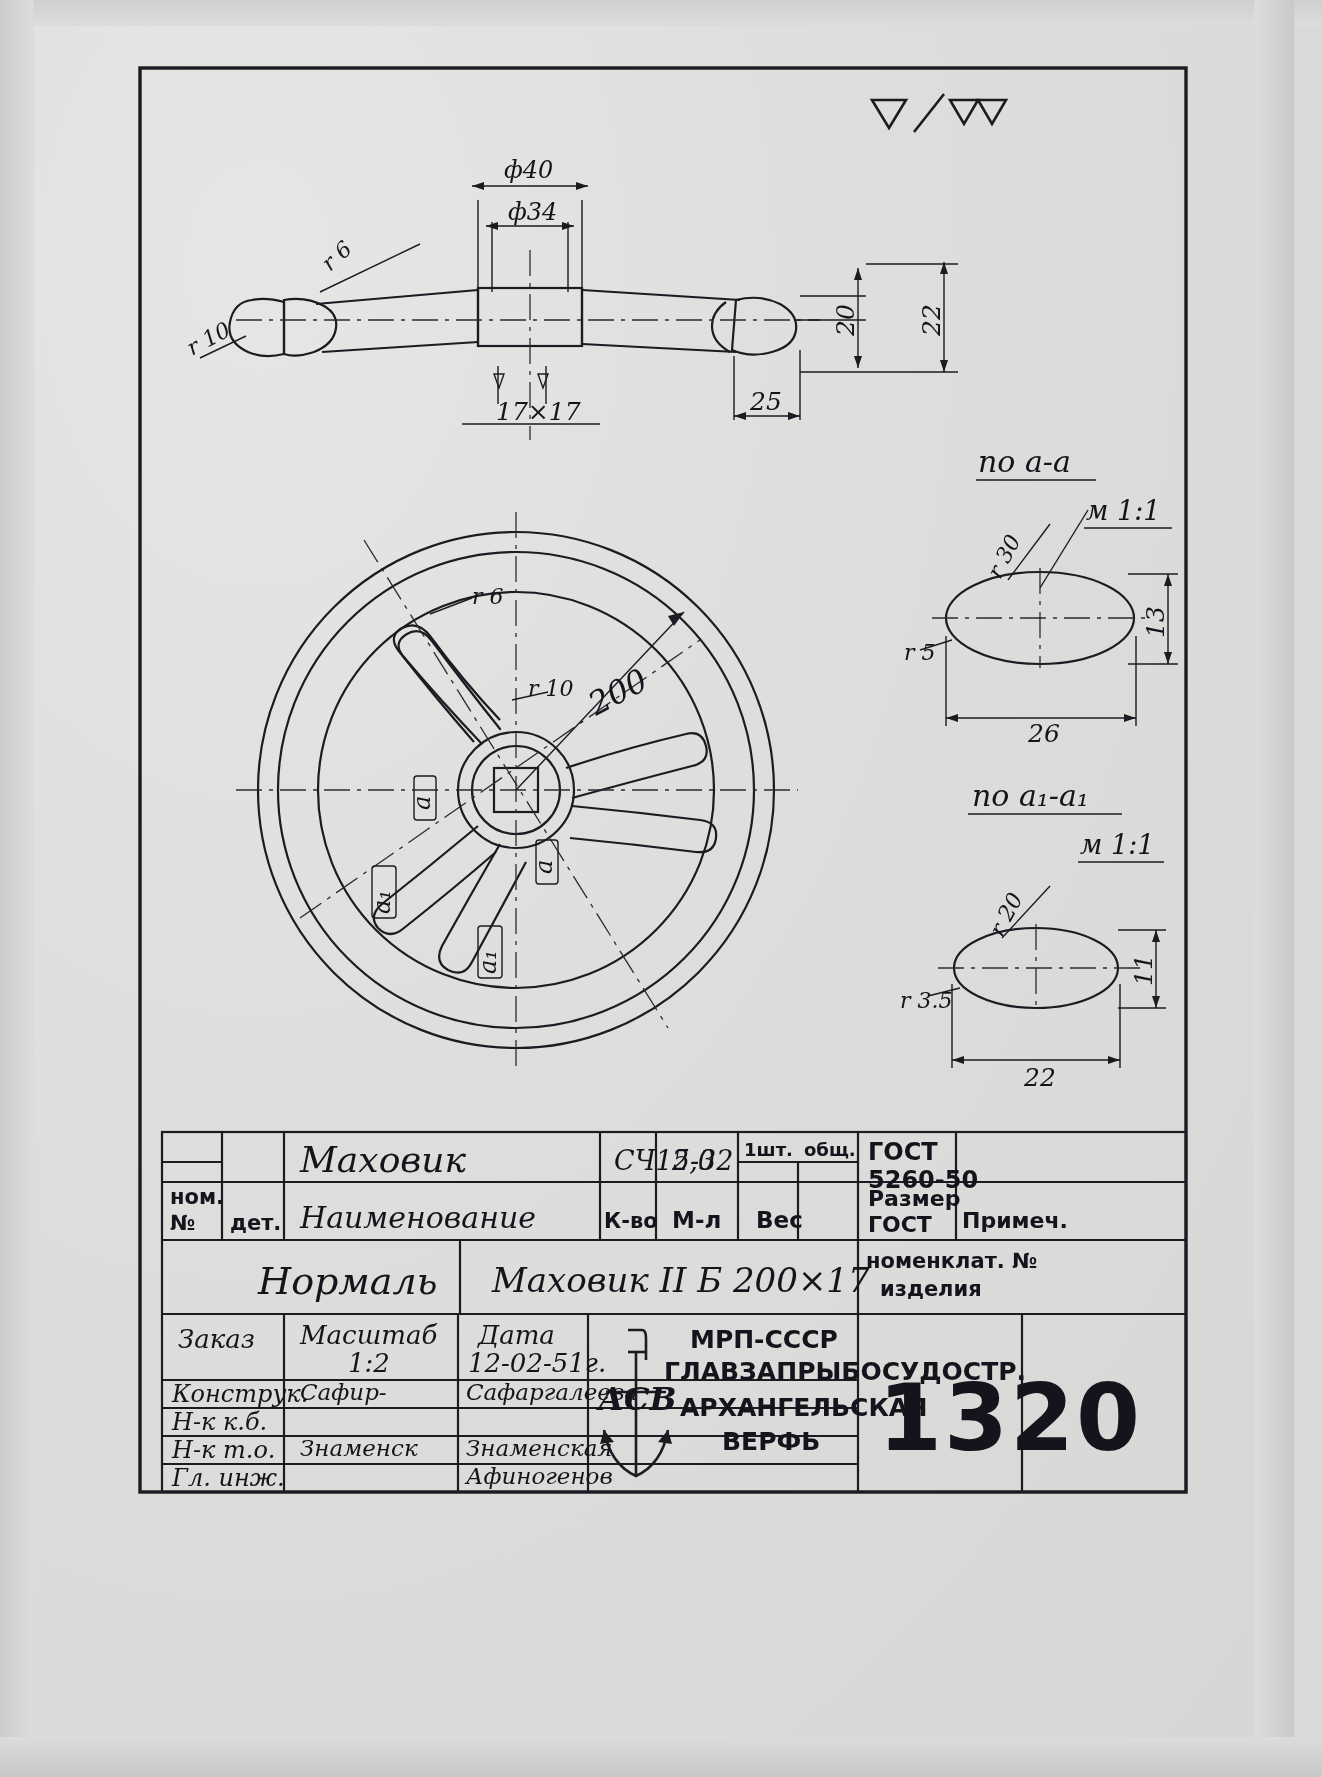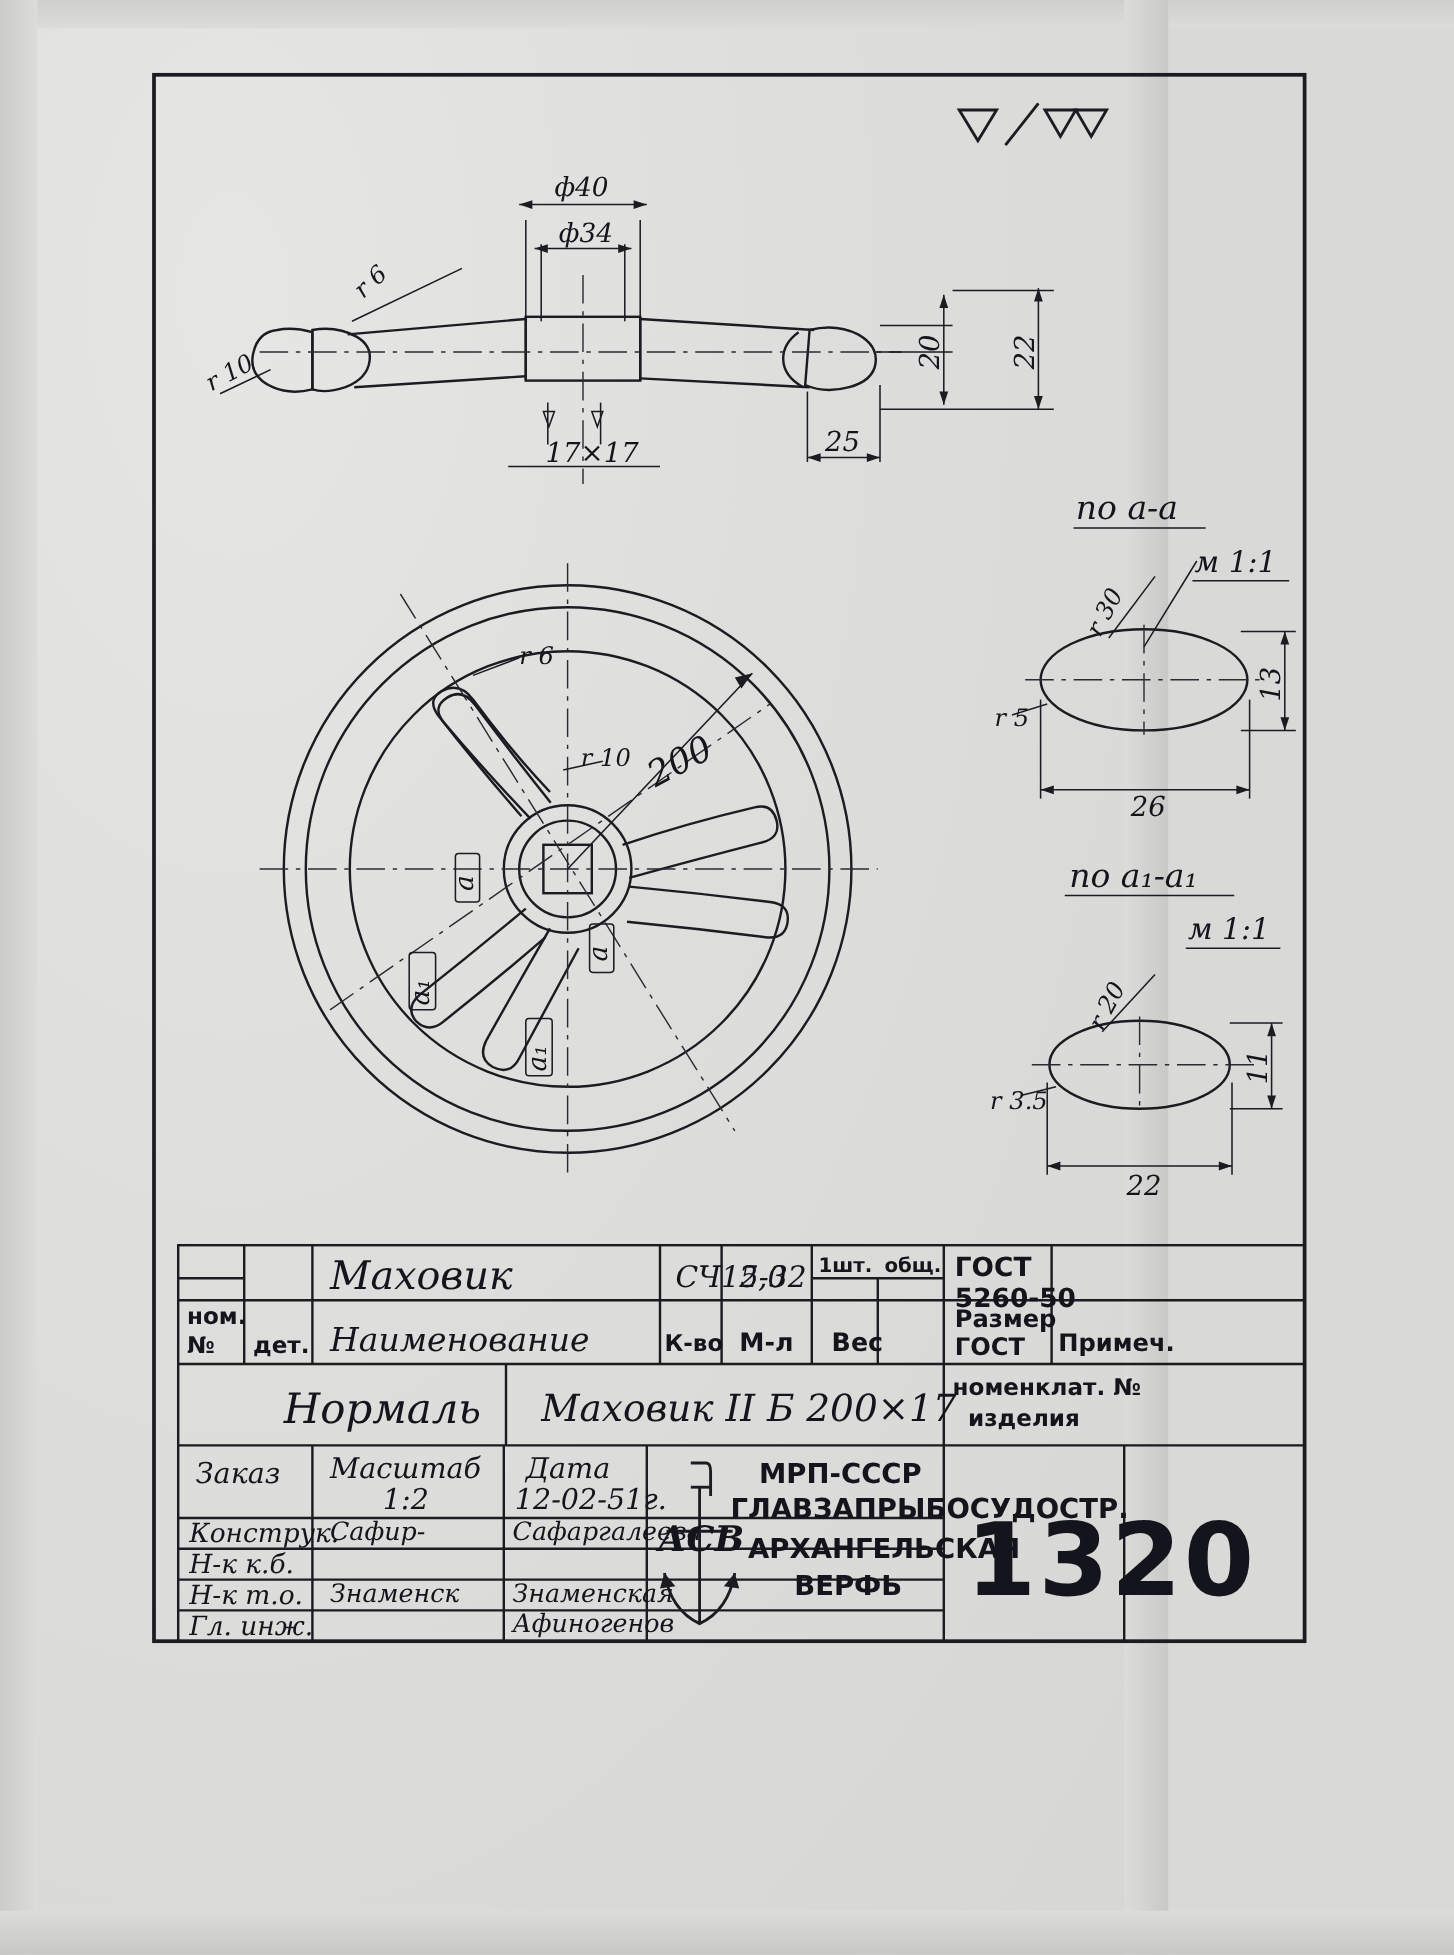--- a/index.html
+++ b/index.html
@@ -4,21 +4,21 @@
 <style>
   html,body{margin:0;padding:0;}
   body{
     width:1322px;height:1777px;
     background:#d9d9d7;
     font-family:"DejaVu Sans", sans-serif;
     overflow:hidden;
     position:relative;
   }
   #sheet{
-    position:absolute;left:0;top:0;width:1062px;height:1777px;
+    position:absolute;left:0;top:0;width:1294px;height:1777px;
     background:
       radial-gradient(ellipse at 20% 15%, #e6e6e4 0%, #dededc 40%, #d6d6d4 100%);
   }
   
   .edge-top{position:absolute;left:0;top:0;width:1322px;height:26px;background:linear-gradient(#cfcfcd,#dcdcda);}
   .edge-left{position:absolute;left:0;top:0;width:34px;height:1777px;background:linear-gradient(90deg,#cbcbc9,#dcdcda);}
   .edge-right{position:absolute;right:0;top:0;width:40px;height:1777px;background:linear-gradient(270deg,#c9c9c7,#dcdcda);}
   .edge-bottom{position:absolute;left:0;bottom:0;width:1322px;height:40px;background:linear-gradient(0deg,#c7c7c5,#dcdcda);}
   svg{position:absolute;left:0;top:0;}
   .ink{stroke:#1b1b22;fill:none;}

